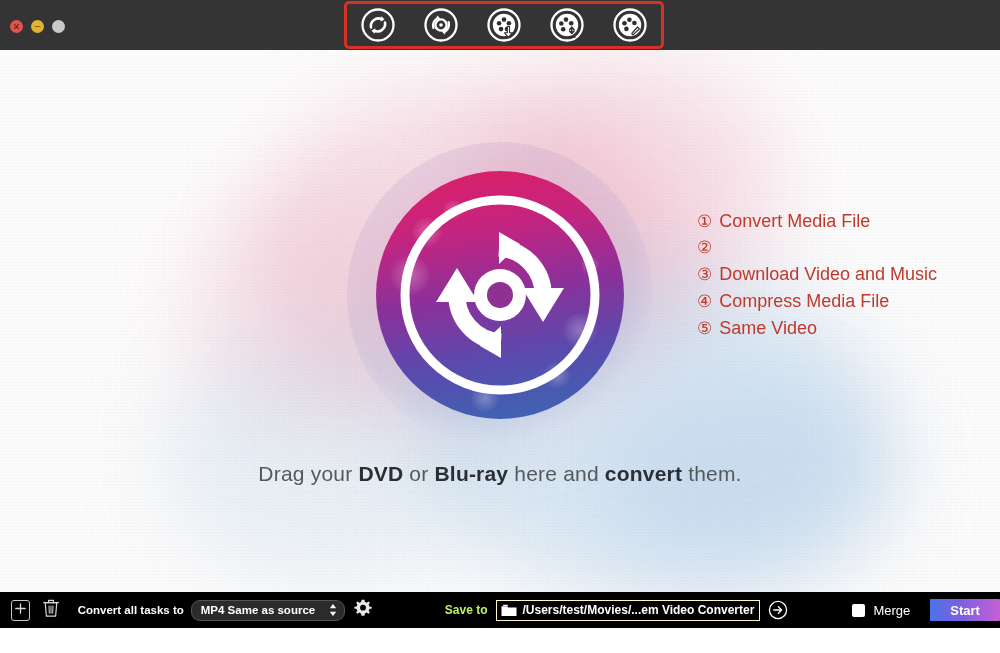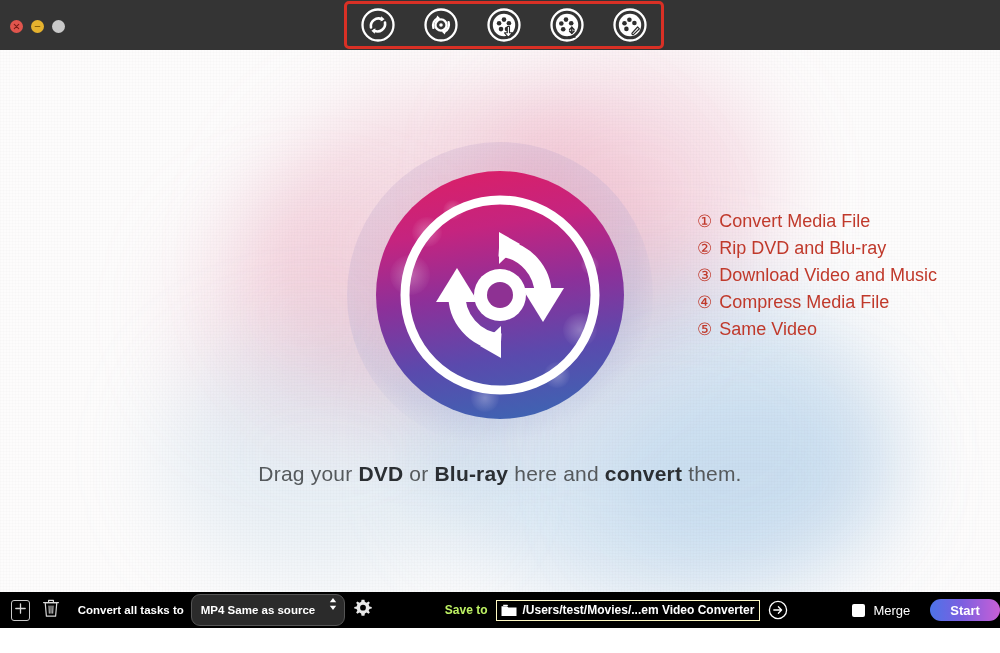--- a/index.html
+++ b/index.html
@@ -119,41 +119,41 @@
     position:absolute; left:0; top:592px; width:1000px; height:36px;
     background:#000000; display:flex; align-items:center;
   }
   .add-btn { margin-left:11px; width:21px; height:21px;
     border:1px solid #c9c9c9; border-radius:3px;
     display:flex; align-items:center; justify-content:center; cursor:pointer; }
   .trash-btn { margin-left:11px; width:22px; height:22px;
     display:flex; align-items:center; justify-content:center; cursor:pointer; }
   .bb-label { color:#ffffff; font-size:11.5px; font-weight:bold; margin-left:17px; white-space:nowrap; }
   .select-box {
-    margin-left:7px; width:172px; height:32px;
+    margin-left:7px; width:172px; height:21px;
     background:#2b2b2b; border:1px solid #555; border-radius:9px;
     display:flex; align-items:center; cursor:pointer; position:relative;
   }
   .select-value { color:#ffffff; font-size:11.5px; font-weight:bold; margin-left:9px; white-space:nowrap; }
   .stepper { position:absolute; right:7px; top:2px; display:flex; flex-direction:column; gap:2px; }
   .gear-btn { margin-left:9px; width:19px; height:19px; cursor:pointer;
     display:flex; align-items:center; justify-content:center; }
   .saveto-label { color:#bef264; font-size:12px; font-weight:bold; margin-left:73px; white-space:nowrap; }
   .path-box {
     margin-left:8px; height:21px; border:1px solid #fef9c3;
     background:#000; display:flex; align-items:center; padding:0 5px 0 4px;
   }
   .folder-ic { margin-right:6px; display:flex; }
   .path-text { color:#ffffff; font-size:12px; font-weight:bold; white-space:nowrap; }
   .go-btn { margin-left:8px; width:20px; height:20px; cursor:pointer; display:flex; }
   .merge-wrap { margin-left:64px; display:flex; align-items:center; cursor:pointer; }
   .merge-box { width:13px; height:13px; background:#ffffff; border-radius:2px; }
   .merge-label { color:#ffffff; font-size:13px; margin-left:8px; }
   .start-btn {
-    margin-left:20px; width:78px; height:22px; border-radius:11px;
+    margin-left:20px; width:78px; height:22px; border-radius:1px;
     background:linear-gradient(90deg,#4d73e8 0%, #7b5fe0 45%, #c85fd6 100%);
     color:#ffffff; font-size:13px; font-weight:bold;
     display:flex; align-items:center; justify-content:center; cursor:pointer;
     border:none;
   }
 </style>
 </head>
 <body>
 
 <div class="app">
@@ -315,21 +315,20 @@
       </svg>
     </div>
 
     <div class="legend">
       <div class="legend-item">
         <span class="legend-num">①</span>
         <span>Convert Media File</span>
       </div>
       <div class="legend-item">
         <span class="legend-num">②</span>
-        <span>Rip DVD and Blu-ray</span>
       </div>
       <div class="legend-item">
         <span class="legend-num">③</span>
         <span>Download Video and Music</span>
       </div>
       <div class="legend-item">
         <span class="legend-num">④</span>
         <span>Compress Media File</span>
       </div>
       <div class="legend-item">

